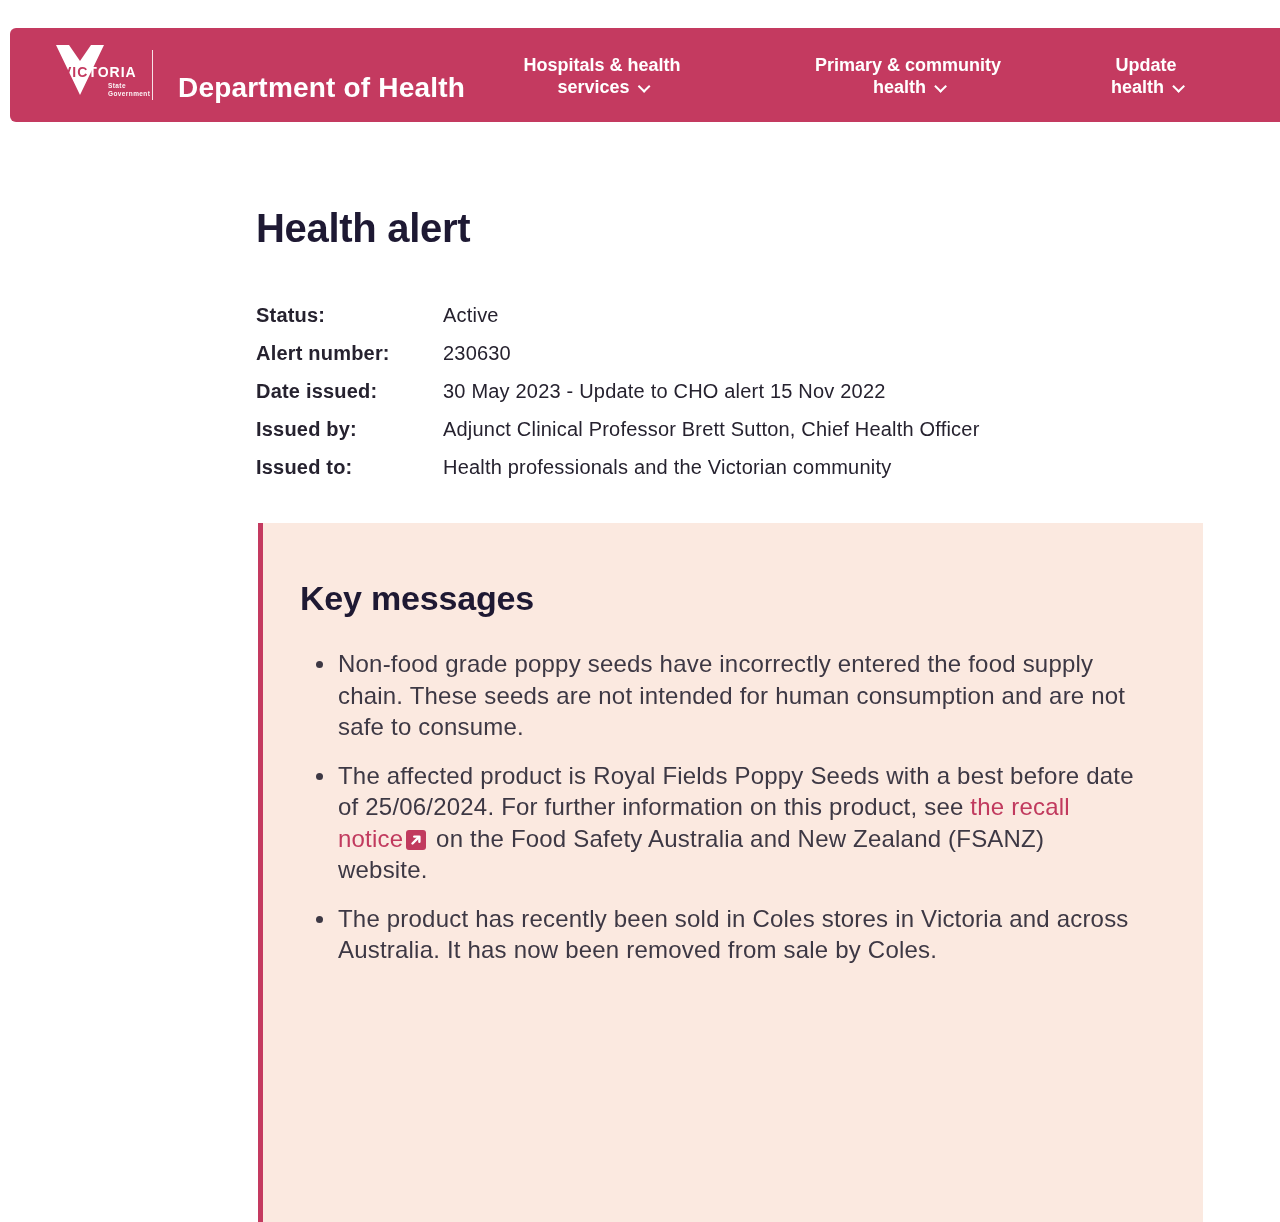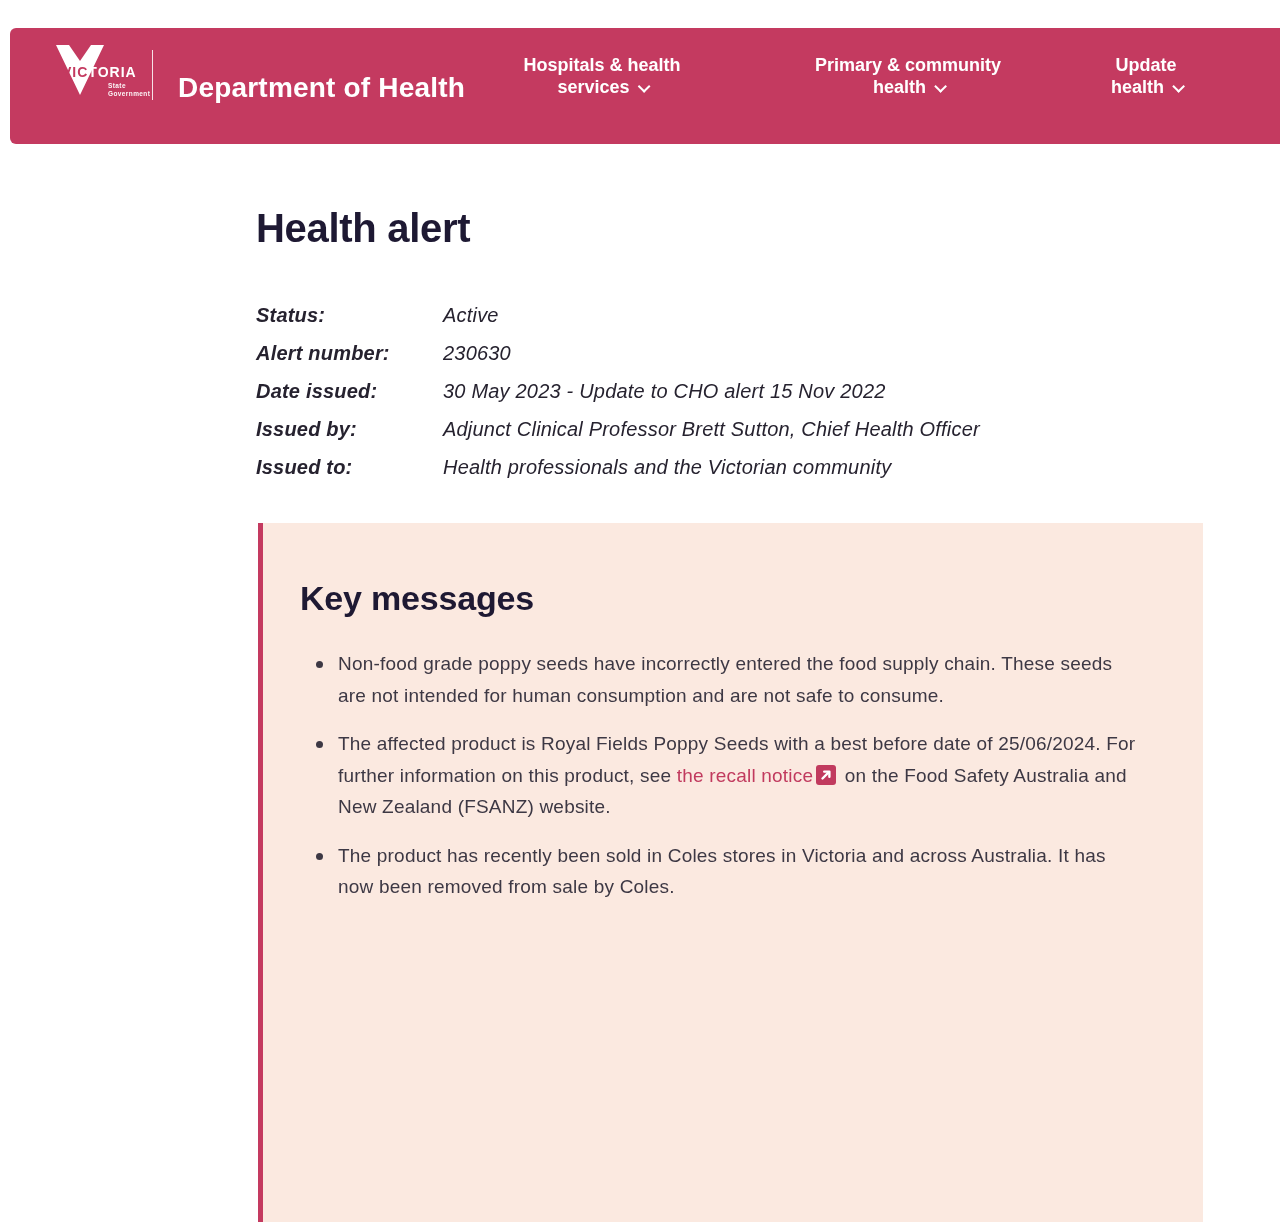--- a/index.html
+++ b/index.html
@@ -2,21 +2,21 @@
 <html><head>
 <meta charset="utf-8">
 <style>
   * { margin:0; padding:0; box-sizing:border-box; }
   html,body { width:1280px; height:1222px; background:#ffffff;
     font-family:"Liberation Sans", sans-serif; }
   body { position:relative; overflow:hidden; }
 
   
   .header {
-    position:absolute; left:10px; top:28px; right:0; height:116px;
+    position:absolute; left:10px; top:28px; right:0; height:94px;
     background:#c43a60; border-radius:6px 0 0 6px; color:#fff;
   }
   .logo {
     position:absolute; left:36px; top:14px; width:110px; height:66px;
     cursor:pointer;
   }
   .logo-tri { position:absolute; left:10px; top:3px; }
   .logo-word {
     position:absolute; left:16px; top:22px; font-weight:bold;
     font-size:14px; letter-spacing:1px; white-space:nowrap;
@@ -49,38 +49,38 @@
   }
 
   
   .page-title {
     position:absolute; left:256px; top:206px; font-size:40px; font-weight:bold;
     color:#1e1933; letter-spacing:-0.3px;
   }
   .meta {
     position:absolute; left:256px; top:303px; width:947px;
     display:grid; grid-template-columns:187px 1fr; row-gap:14px;
-    font-size:20px; line-height:24px; color:#26222f; letter-spacing:0.2px;font-style:italic;
+    font-size:20px; line-height:24px; color:#26222f; letter-spacing:0.2px;
   }
   .meta .label { font-weight:bold; }
 
   
   .keybox {
     position:absolute; left:258px; top:523px; width:945px; height:760px;
     background:#fbe9e0; border-left:5px solid #c43a60;
     padding:56px 38px 40px 37px;
   }
   .keybox h2 {
     font-size:34px; font-weight:bold; color:#1e1933; letter-spacing:-0.2px;
     margin:0 0 30px 0;
   }
   .keybox ul { list-style:none; }
   .keybox li {
     position:relative; padding-left:38px; max-width:840px;
-    font-size:19px; line-height:31.5px; color:#3d3844; letter-spacing:0.2px;
+    font-size:24px; line-height:31.5px; color:#3d3844; letter-spacing:0.2px;
     margin-bottom:17px;
   }
   .keybox li::before {
     content:""; position:absolute; left:16px; top:13px; width:7px; height:7px;
     border-radius:50%; background:#3d3844;
   }
   .inline-link { color:#c13a5e; cursor:pointer; text-decoration:none; }
   .ext-icon {
     display:inline-block; width:20px; height:20px; margin:0 3px;
     vertical-align:-3px; background:#c13a5e; border-radius:3px; position:relative;

